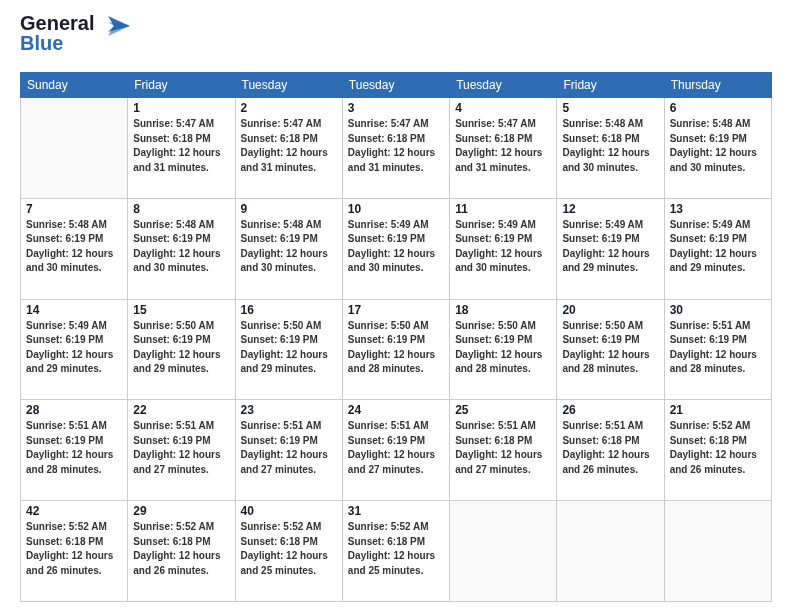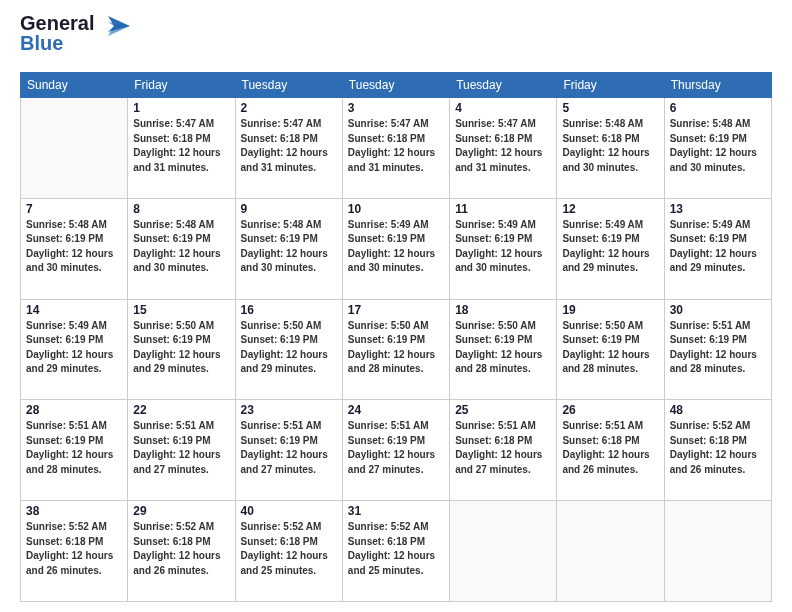--- a/index.html
+++ b/index.html
@@ -191,21 +191,21 @@
           </td>
           <td>
             <span class="day-num">17</span>
             <div class="day-info">Sunrise: 5:50 AM<br>Sunset: 6:19 PM<br>Daylight: 12 hours<br>and 28 minutes.</div>
           </td>
           <td>
             <span class="day-num">18</span>
             <div class="day-info">Sunrise: 5:50 AM<br>Sunset: 6:19 PM<br>Daylight: 12 hours<br>and 28 minutes.</div>
           </td>
           <td>
-            <span class="day-num">19</span>
+            <span class="day-num">20</span>
             <div class="day-info">Sunrise: 5:50 AM<br>Sunset: 6:19 PM<br>Daylight: 12 hours<br>and 28 minutes.</div>
           </td>
           <td>
             <span class="day-num">30</span>
             <div class="day-info">Sunrise: 5:51 AM<br>Sunset: 6:19 PM<br>Daylight: 12 hours<br>and 28 minutes.</div>
           </td>
         </tr>
         <tr>
           <td>
             <span class="day-num">28</span>
@@ -225,27 +225,27 @@
           </td>
           <td>
             <span class="day-num">25</span>
             <div class="day-info">Sunrise: 5:51 AM<br>Sunset: 6:18 PM<br>Daylight: 12 hours<br>and 27 minutes.</div>
           </td>
           <td>
             <span class="day-num">26</span>
             <div class="day-info">Sunrise: 5:51 AM<br>Sunset: 6:18 PM<br>Daylight: 12 hours<br>and 26 minutes.</div>
           </td>
           <td>
-            <span class="day-num">48</span>
+            <span class="day-num">21</span>
             <div class="day-info">Sunrise: 5:52 AM<br>Sunset: 6:18 PM<br>Daylight: 12 hours<br>and 26 minutes.</div>
           </td>
         </tr>
         <tr class="last-row">
           <td>
-            <span class="day-num">38</span>
+            <span class="day-num">42</span>
             <div class="day-info">Sunrise: 5:52 AM<br>Sunset: 6:18 PM<br>Daylight: 12 hours<br>and 26 minutes.</div>
           </td>
           <td>
             <span class="day-num">29</span>
             <div class="day-info">Sunrise: 5:52 AM<br>Sunset: 6:18 PM<br>Daylight: 12 hours<br>and 26 minutes.</div>
           </td>
           <td>
             <span class="day-num">40</span>
             <div class="day-info">Sunrise: 5:52 AM<br>Sunset: 6:18 PM<br>Daylight: 12 hours<br>and 25 minutes.</div>
           </td>

